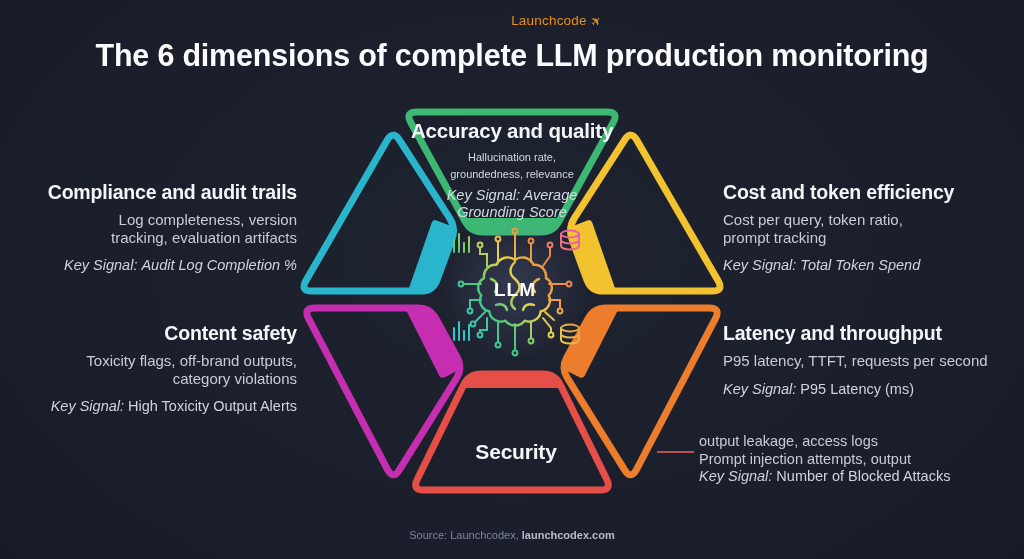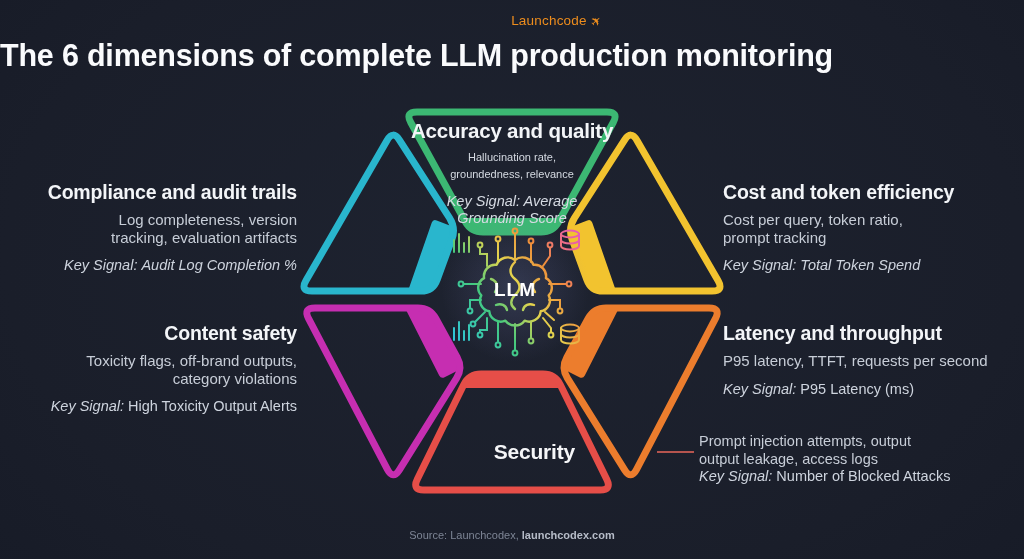--- a/index.html
+++ b/index.html
@@ -5,40 +5,40 @@
   html,body{margin:0;padding:0;background:#0f1219;}
   .stage{
     position:relative;width:1024px;height:559px;overflow:hidden;
     background:radial-gradient(ellipse 920px 620px at 50% 46%, #1e2330 0%, #1a1e2a 55%, #141824 100%);
     font-family:"Liberation Sans", sans-serif;
   }
   svg.fig{position:absolute;left:0;top:0;width:1024px;height:559px;}
   .logo{position:absolute;top:13px;left:0;width:100%;display:flex;justify-content:center;align-items:center;gap:3px;
         color:#ee8d1d;font-size:13.5px;font-weight:normal;letter-spacing:.2px;padding-left:44px;}
   .logo .rocket{display:inline-block;transform:rotate(-42deg) translateY(1px);font-size:13px;}
-  .title{position:absolute;top:38px;left:0;width:100%;margin:0;
+  .title{position:absolute;top:38px;left:0;width:100%;text-align:center;margin:0;
          font-size:30.5px;font-weight:bold;color:#fafbfd;letter-spacing:-0.2px;}
   .blk{position:absolute;}
   .seg-title{font-size:19.5px;font-weight:bold;color:#f3f5f8;margin:0 0 7px 0;letter-spacing:-0.2px;}
   .seg-body{font-size:15px;color:#c7cdd7;line-height:17.5px;}
   .seg-key{font-size:14.5px;color:#ced4de;margin-top:11px;}
   .kl{font-style:italic;margin-right:4px;}
   .kv-it{font-style:italic;}
   #blk-compliance{top:181px;right:727px;width:300px;text-align:right;}
   #blk-cost{top:181px;left:723px;width:280px;text-align:left;}
   #blk-content{top:322px;right:727px;width:300px;text-align:right;}
   #blk-latency{top:322px;left:723px;width:290px;text-align:left;}
   #blk-secnote{top:433px;left:699px;width:285px;text-align:left;}
   #blk-secnote .seg-body{font-size:14.5px;line-height:17.5px;}
   #blk-secnote .seg-key{margin-top:0;}
   #blk-accuracy{left:396px;top:119px;width:232px;text-align:center;}
   #blk-accuracy .seg-title{font-size:20.5px;margin-bottom:6px;}
   #blk-accuracy .seg-body{font-size:11px;line-height:16.5px;color:#d5dae2;}
-  #blk-accuracy .seg-key{font-size:14.5px;margin-top:11px;font-style:italic;line-height:16.5px;color:#d5dae2;}
-  .sec-label{position:absolute;left:403px;top:440px;width:172px;text-align:right;
+  #blk-accuracy .seg-key{font-size:14.5px;margin-top:5px;font-style:italic;line-height:16.5px;color:#d5dae2;}
+  .sec-label{position:absolute;left:430px;top:440px;width:172px;text-align:center;
              font-size:21px;font-weight:bold;color:#f5f6f8;letter-spacing:-0.2px;}
   .footer{position:absolute;top:529px;left:0;width:100%;text-align:center;font-size:11px;color:#7d8595;}
   .footer b{color:#b6bcc8;font-weight:bold;}
   .icon-wrap{position:absolute;left:430px;top:212px;width:170px;height:150px;}
 </style>
 </head>
 <body>
 
 <div class="stage">
 
@@ -193,22 +193,22 @@
     </div>
     <div class="seg-key">
       <span class="kl">Key Signal:</span><span>P95 Latency (ms)</span>
     </div>
   </div>
 
   <div class="sec-label">Security</div>
 
   <div class="blk" id="blk-secnote">
     <div class="seg-body">
+      <div>output leakage, access logs</div>
       <div>Prompt injection attempts, output</div>
-      <div>output leakage, access logs</div>
     </div>
     <div class="seg-key">
       <span class="kl">Key Signal:</span><span>Number of Blocked Attacks</span>
     </div>
   </div>
 
   <div class="footer">
     <span>Source: Launchcodex, </span><b>launchcodex.com</b>
   </div>
 

